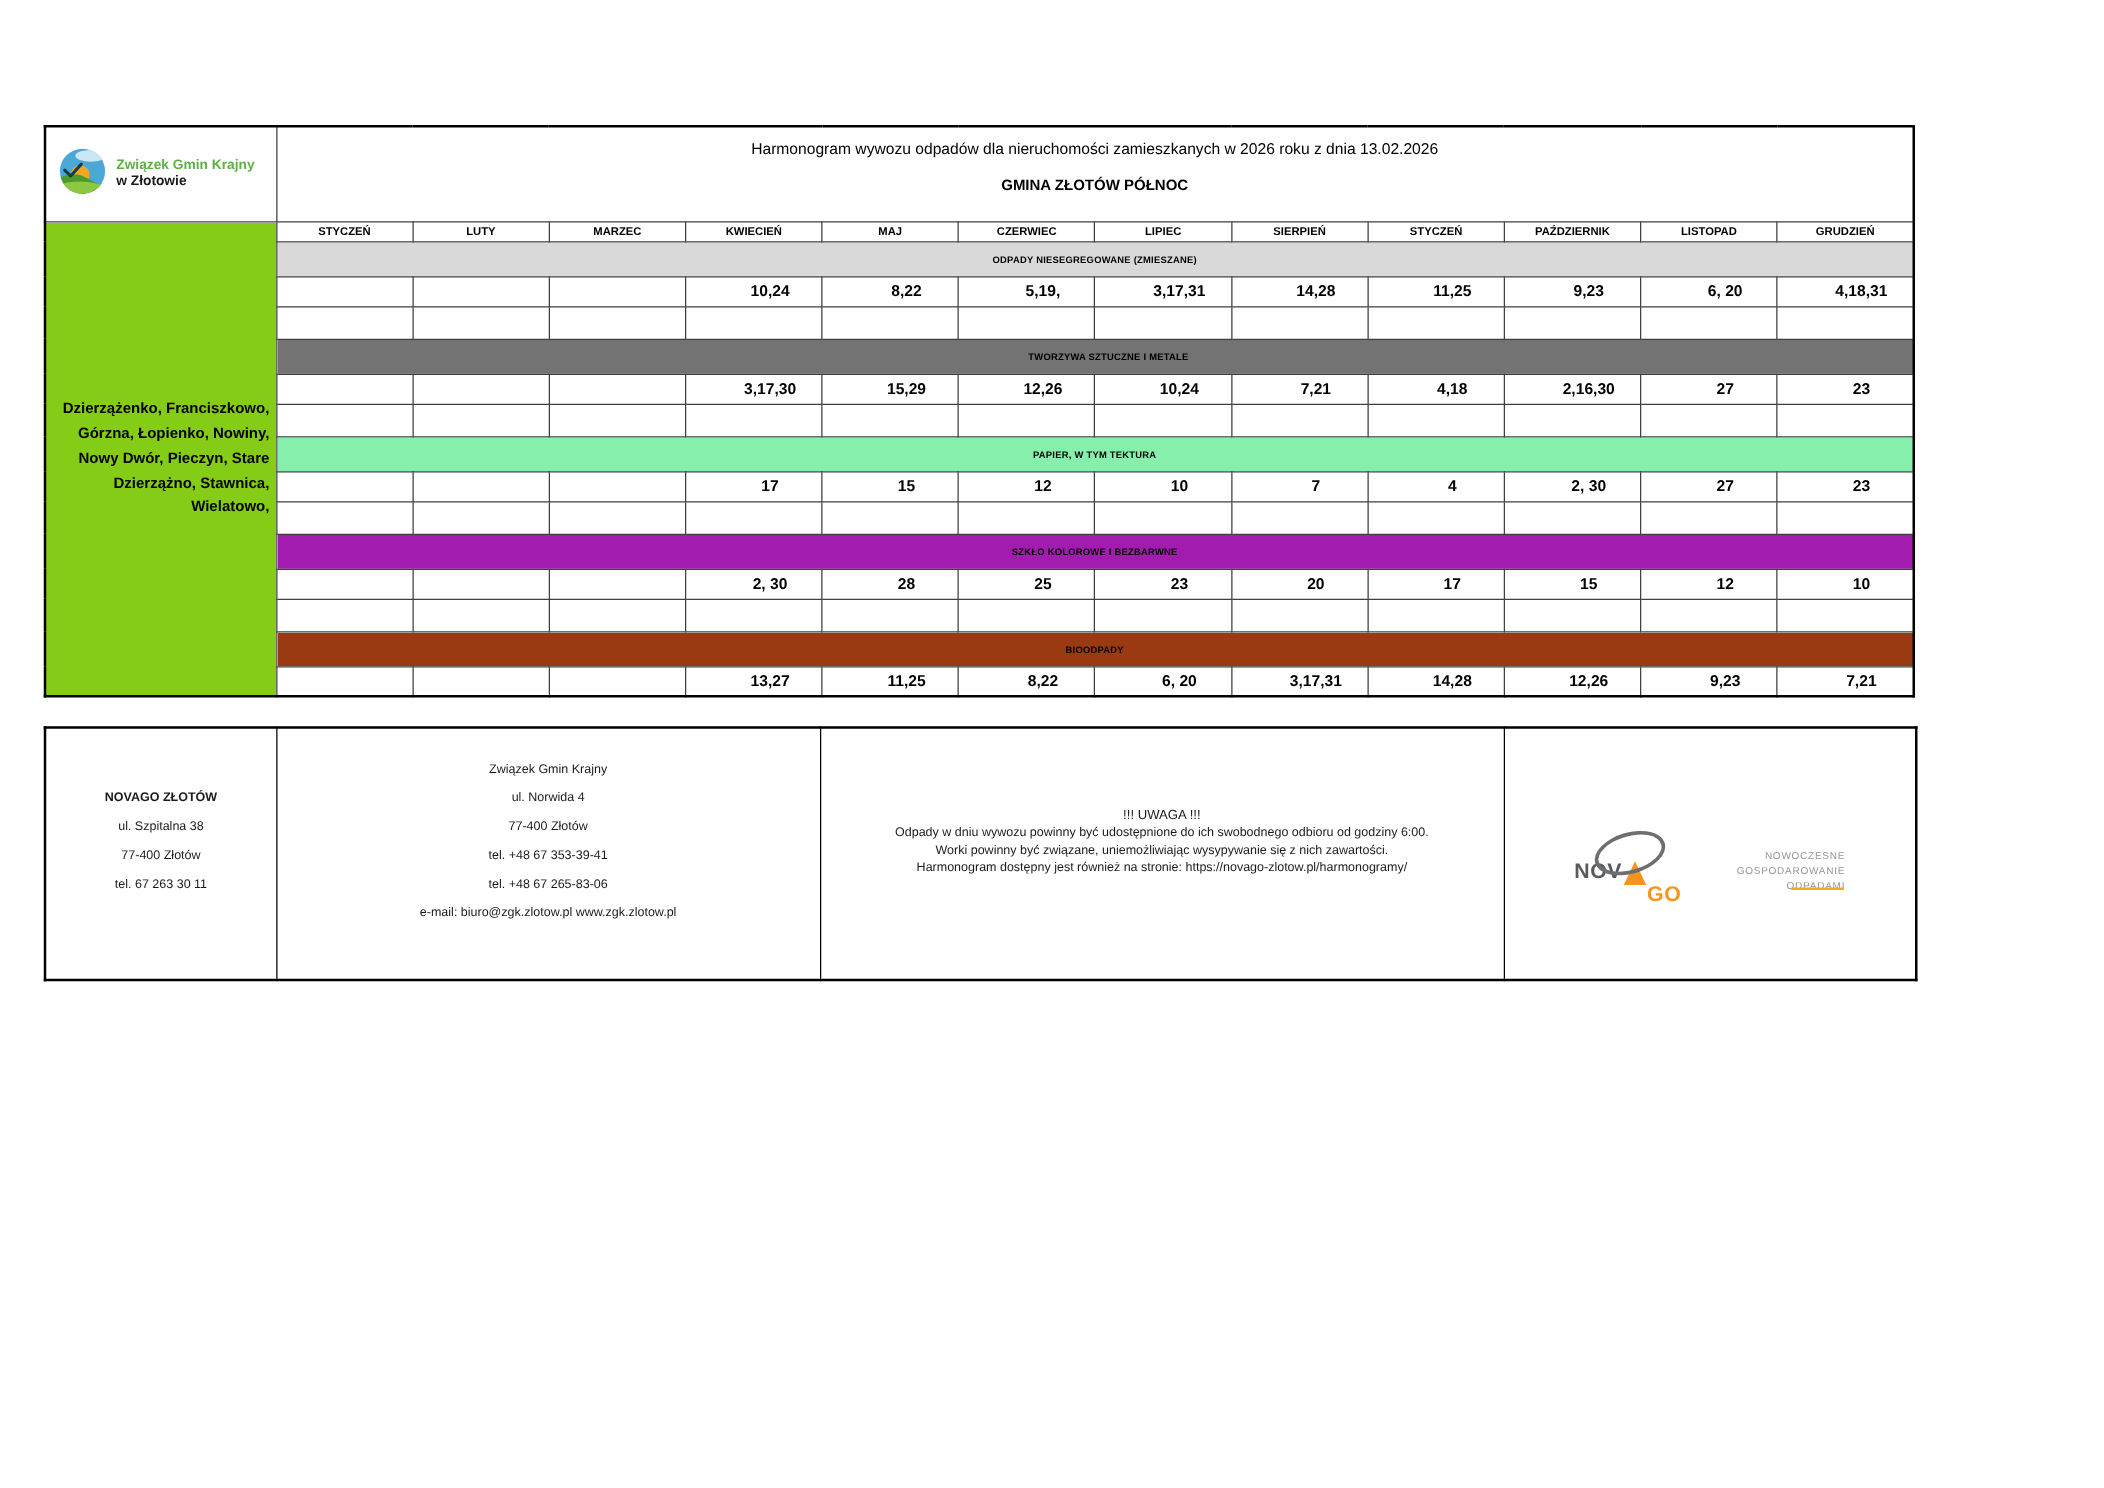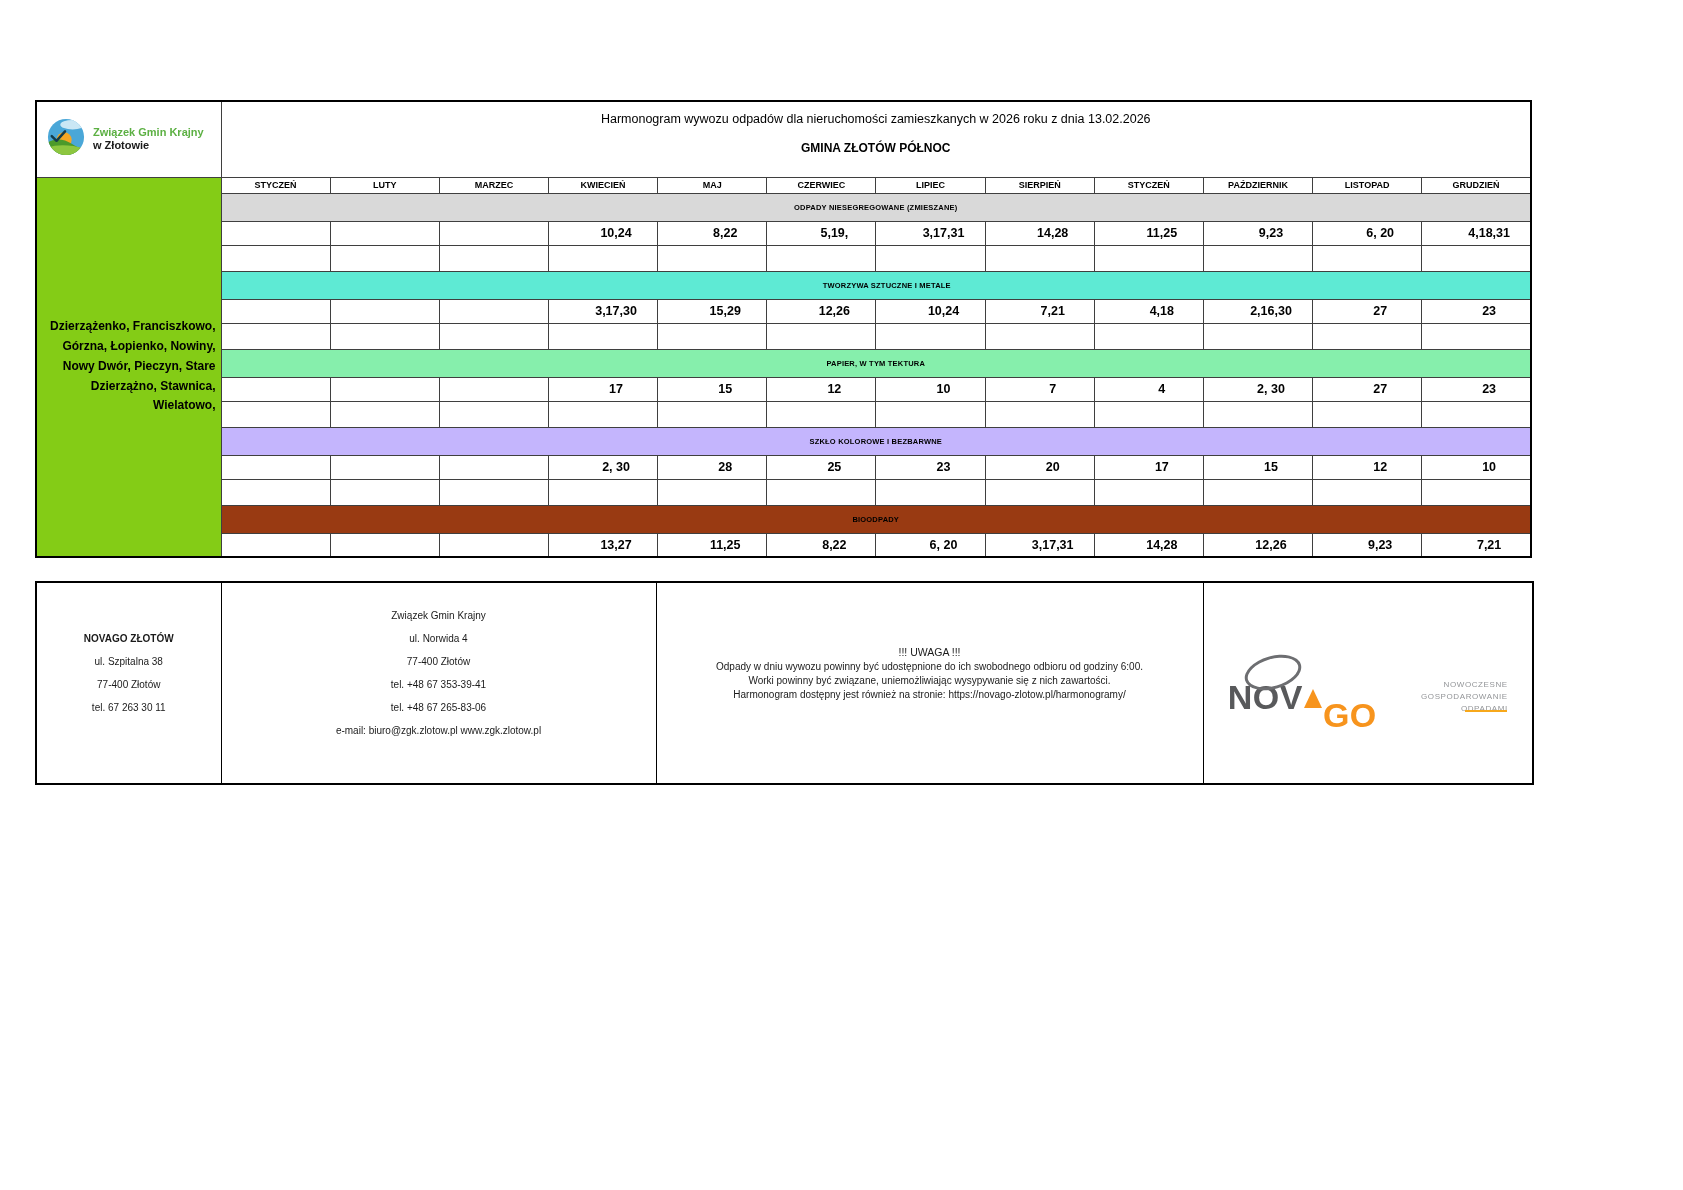--- a/index.html
+++ b/index.html
@@ -62,21 +62,21 @@
   .gap13 { gap:13px; }
   .gap4  { gap:4px;  }
   .f-col .f-stack { padding-bottom:20px; }
   .f-line { font-size:10px; line-height:10px; color:#1a1a1a; }
   .contact-novago .f-line:first-child { font-weight:700; }
   .notice-title { font-size:10.5px; line-height:11px; color:#1a1a1a; }
   .lines-contents { display:contents; }
 
   .logo-col { vertical-align:top; }
   .logo-wrap { display:flex; align-items:center; justify-content:center; gap:26px; margin-top:28px; }
-  .novago-logo { position:relative; display:flex; align-items:center; font-weight:700; font-size:34px; letter-spacing:0.5px; }
+  .novago-logo { position:relative; display:flex; align-items:center; font-weight:700; font-size:17px; letter-spacing:0.5px; }
   .nv-gray { color:#58595b; }
   .nv-orange { color:#f7941d;margin-top:37px; }
   .nv-tri {
     display:inline-block; width:0; height:0; margin:0 1px; position:relative; top:1px;
     border-left:9px solid transparent; border-right:9px solid transparent; border-bottom:19px solid #f7941d;
   }
   .nv-orbit {
     position:absolute; left:16px; top:-3px; width:58px; height:33px;
     border:3px solid #6d6e71; border-radius:50%; transform:rotate(-16deg); pointer-events:none;
   }
@@ -172,21 +172,21 @@
           <td class="spacer-cell"></td>
           <td class="spacer-cell"></td>
           <td class="spacer-cell"></td>
           <td class="spacer-cell"></td>
           <td class="spacer-cell"></td>
           <td class="spacer-cell"></td>
           <td class="spacer-cell"></td>
           <td class="spacer-cell"></td>
         </tr>
         <tr class="r-band">
-          <td class="band-cell" colspan="12" style="background: #5eead4; padding-left: 22px;">TWORZYWA SZTUCZNE I METALE</td>
+          <td class="band-cell" colspan="12" style="background: #737373; padding-left: 22px;">TWORZYWA SZTUCZNE I METALE</td>
         </tr>
         <tr class="r-vals">
           <td class="val-cell"></td>
           <td class="val-cell"></td>
           <td class="val-cell"></td>
           <td class="val-cell">3,17,30</td>
           <td class="val-cell">15,29</td>
           <td class="val-cell">12,26</td>
           <td class="val-cell">10,24</td>
           <td class="val-cell">7,21</td>
@@ -234,21 +234,21 @@
           <td class="spacer-cell"></td>
           <td class="spacer-cell"></td>
           <td class="spacer-cell"></td>
           <td class="spacer-cell"></td>
           <td class="spacer-cell"></td>
           <td class="spacer-cell"></td>
           <td class="spacer-cell"></td>
           <td class="spacer-cell"></td>
         </tr>
         <tr class="r-band">
-          <td class="band-cell" colspan="12" style="background: #c4b5fd;">SZKŁO KOLOROWE I BEZBARWNE</td>
+          <td class="band-cell" colspan="12" style="background: #a21caf;">SZKŁO KOLOROWE I BEZBARWNE</td>
         </tr>
         <tr class="r-vals">
           <td class="val-cell"></td>
           <td class="val-cell"></td>
           <td class="val-cell"></td>
           <td class="val-cell">2, 30</td>
           <td class="val-cell">28</td>
           <td class="val-cell">25</td>
           <td class="val-cell">23</td>
           <td class="val-cell">20</td>

